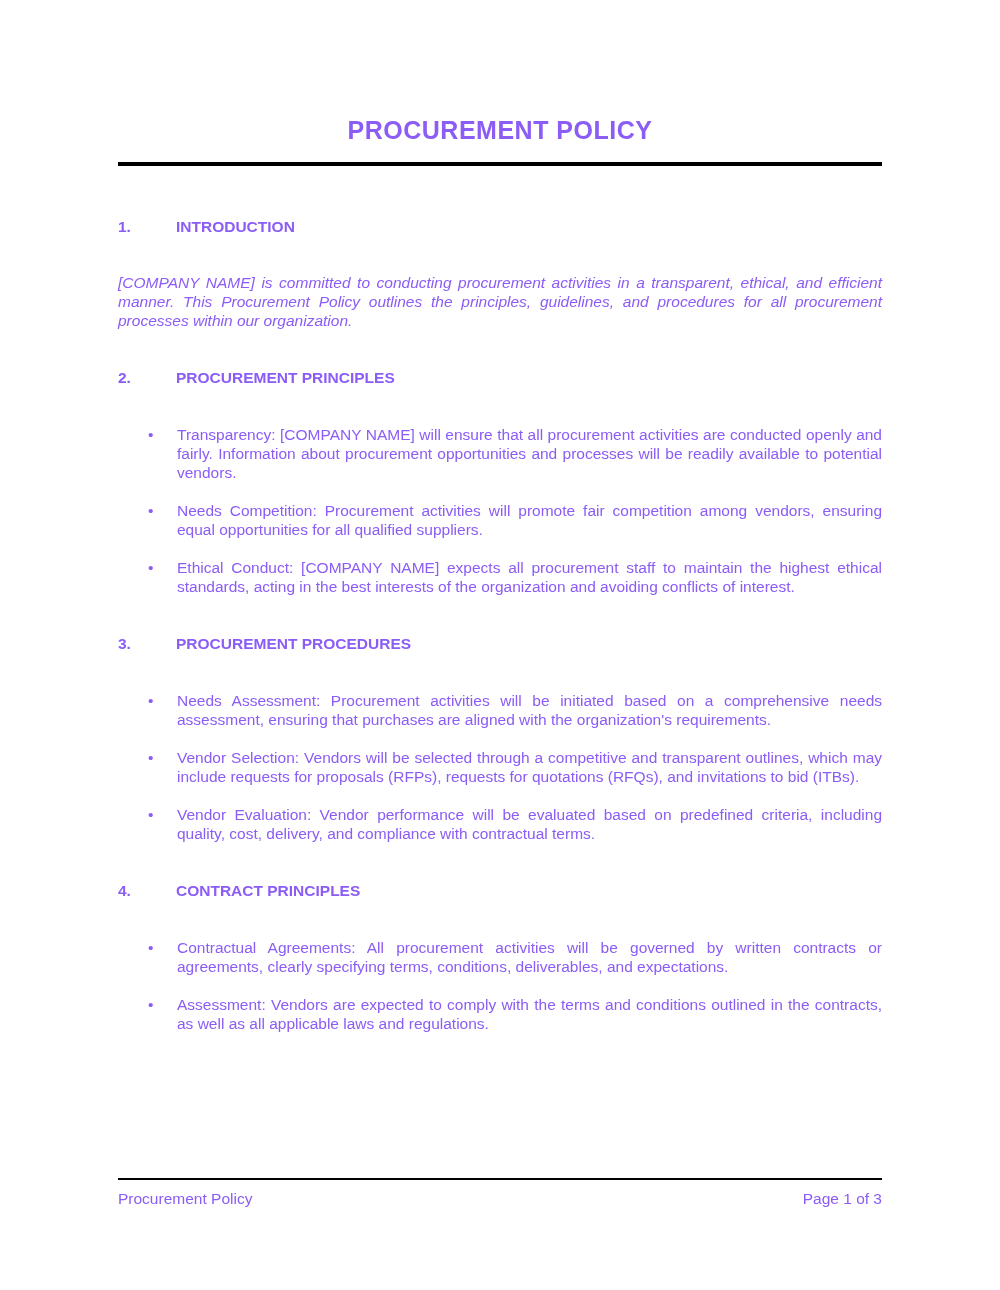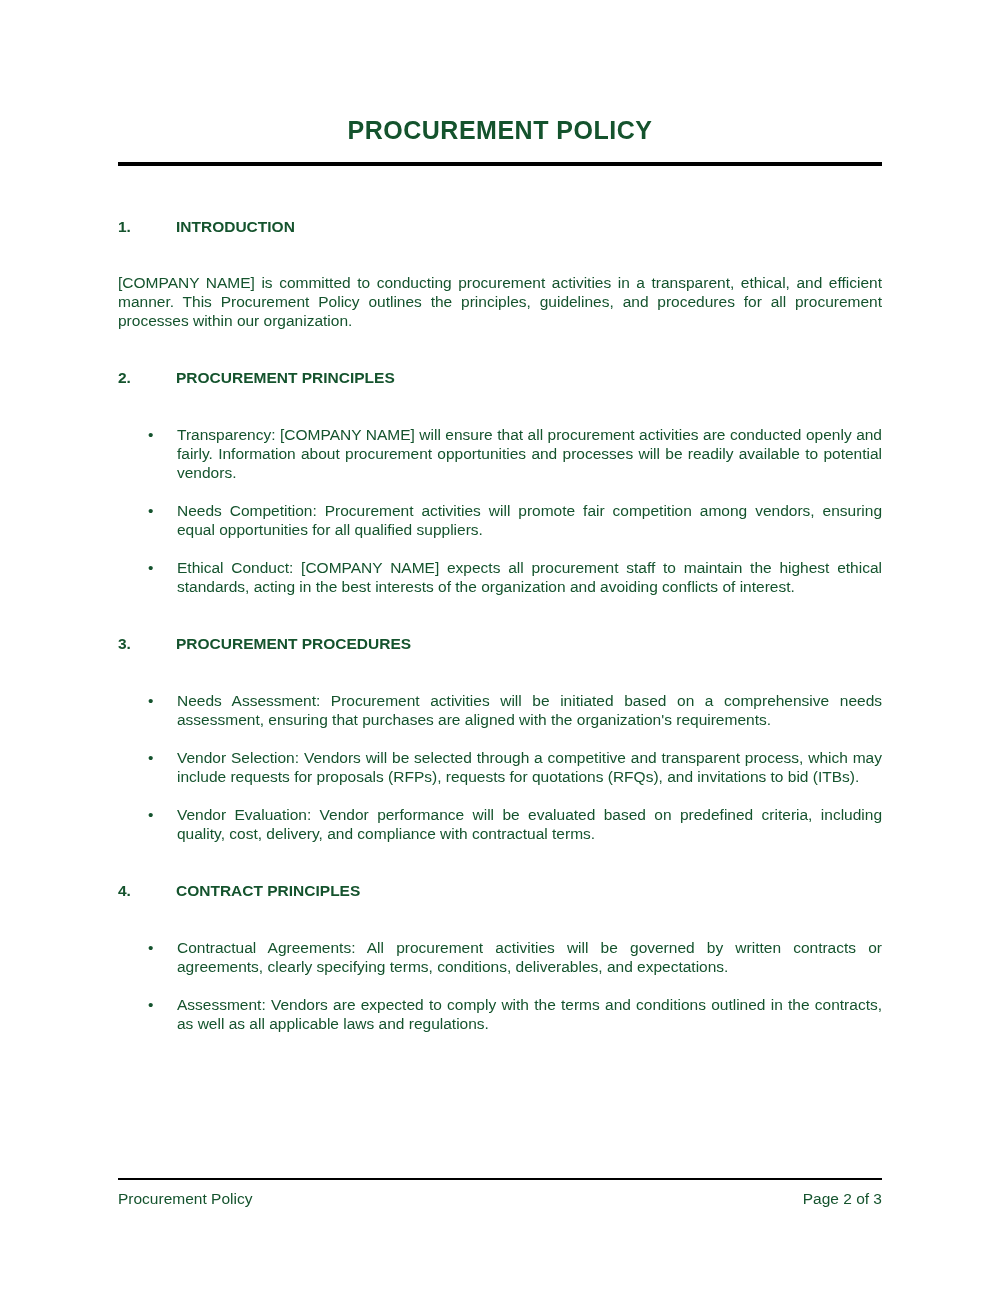--- a/index.html
+++ b/index.html
@@ -1,21 +1,21 @@
 <!DOCTYPE html>
 <html><head>
 <meta charset="utf-8">
 <style>
   html, body { margin: 0; padding: 0; background: #ffffff; }
   .page {
     position: relative;
     width: 1000px;
     height: 1290px;
     background: #ffffff;
-    color: #14532d;
+    color: #8b5cf6;
     font-family: "Liberation Sans", sans-serif;
     overflow: hidden;
     border-radius: 26px;
   }
   .content { padding: 115px 118px 0 118px; }
 
   .doc-title {
     margin: 0;
     text-align: center;
     font-size: 25px;
@@ -38,20 +38,21 @@
     margin-top: 38px;
   }
   .section-heading.first { margin-top: 51px; }
   .sec-num { position: absolute; left: 0; top: 0; }
 
   .para {
     margin: 37px 0 0 0;
     font-size: 15.5px;
     line-height: 19px;
     text-align: justify;
+    font-style: italic;
   }
 
   .bullet {
     position: relative;
     margin-top: 19px;
     padding-left: 59px;
     font-size: 15.5px;
     line-height: 19px;
     text-align: justify;
   }
@@ -113,21 +114,21 @@
     <div class="section-heading">
       <span class="sec-num">3.</span>
       <span class="sec-title">PROCUREMENT PROCEDURES</span>
     </div>
     <div class="bullet first">
       <span class="bullet-marker">•</span>
       <span class="bullet-label">Needs Assessment:</span><span> Procurement activities will be initiated based on a comprehensive needs assessment, ensuring that purchases are aligned with the organization's requirements.</span>
     </div>
     <div class="bullet">
       <span class="bullet-marker">•</span>
-      <span class="bullet-label">Vendor Selection:</span><span> Vendors will be selected through a competitive and transparent process, which may include requests for proposals (RFPs), requests for quotations (RFQs), and invitations to bid (ITBs).</span>
+      <span class="bullet-label">Vendor Selection:</span><span> Vendors will be selected through a competitive and transparent outlines, which may include requests for proposals (RFPs), requests for quotations (RFQs), and invitations to bid (ITBs).</span>
     </div>
     <div class="bullet">
       <span class="bullet-marker">•</span>
       <span class="bullet-label">Vendor Evaluation:</span><span> Vendor performance will be evaluated based on predefined criteria, including quality, cost, delivery, and compliance with contractual terms.</span>
     </div>
 
     <div class="section-heading">
       <span class="sec-num">4.</span>
       <span class="sec-title">CONTRACT PRINCIPLES</span>
     </div>
@@ -138,16 +139,16 @@
     <div class="bullet">
       <span class="bullet-marker">•</span>
       <span class="bullet-label">Assessment:</span><span> Vendors are expected to comply with the terms and conditions outlined in the contracts, as well as all applicable laws and regulations.</span>
     </div>
 
   </div>
 
   <div class="footer">
     <div class="footer-row">
       <span>Procurement Policy</span>
-      <span>Page 2 of 3</span>
+      <span>Page 1 of 3</span>
     </div>
   </div>
 </div>
 
 </body></html>

